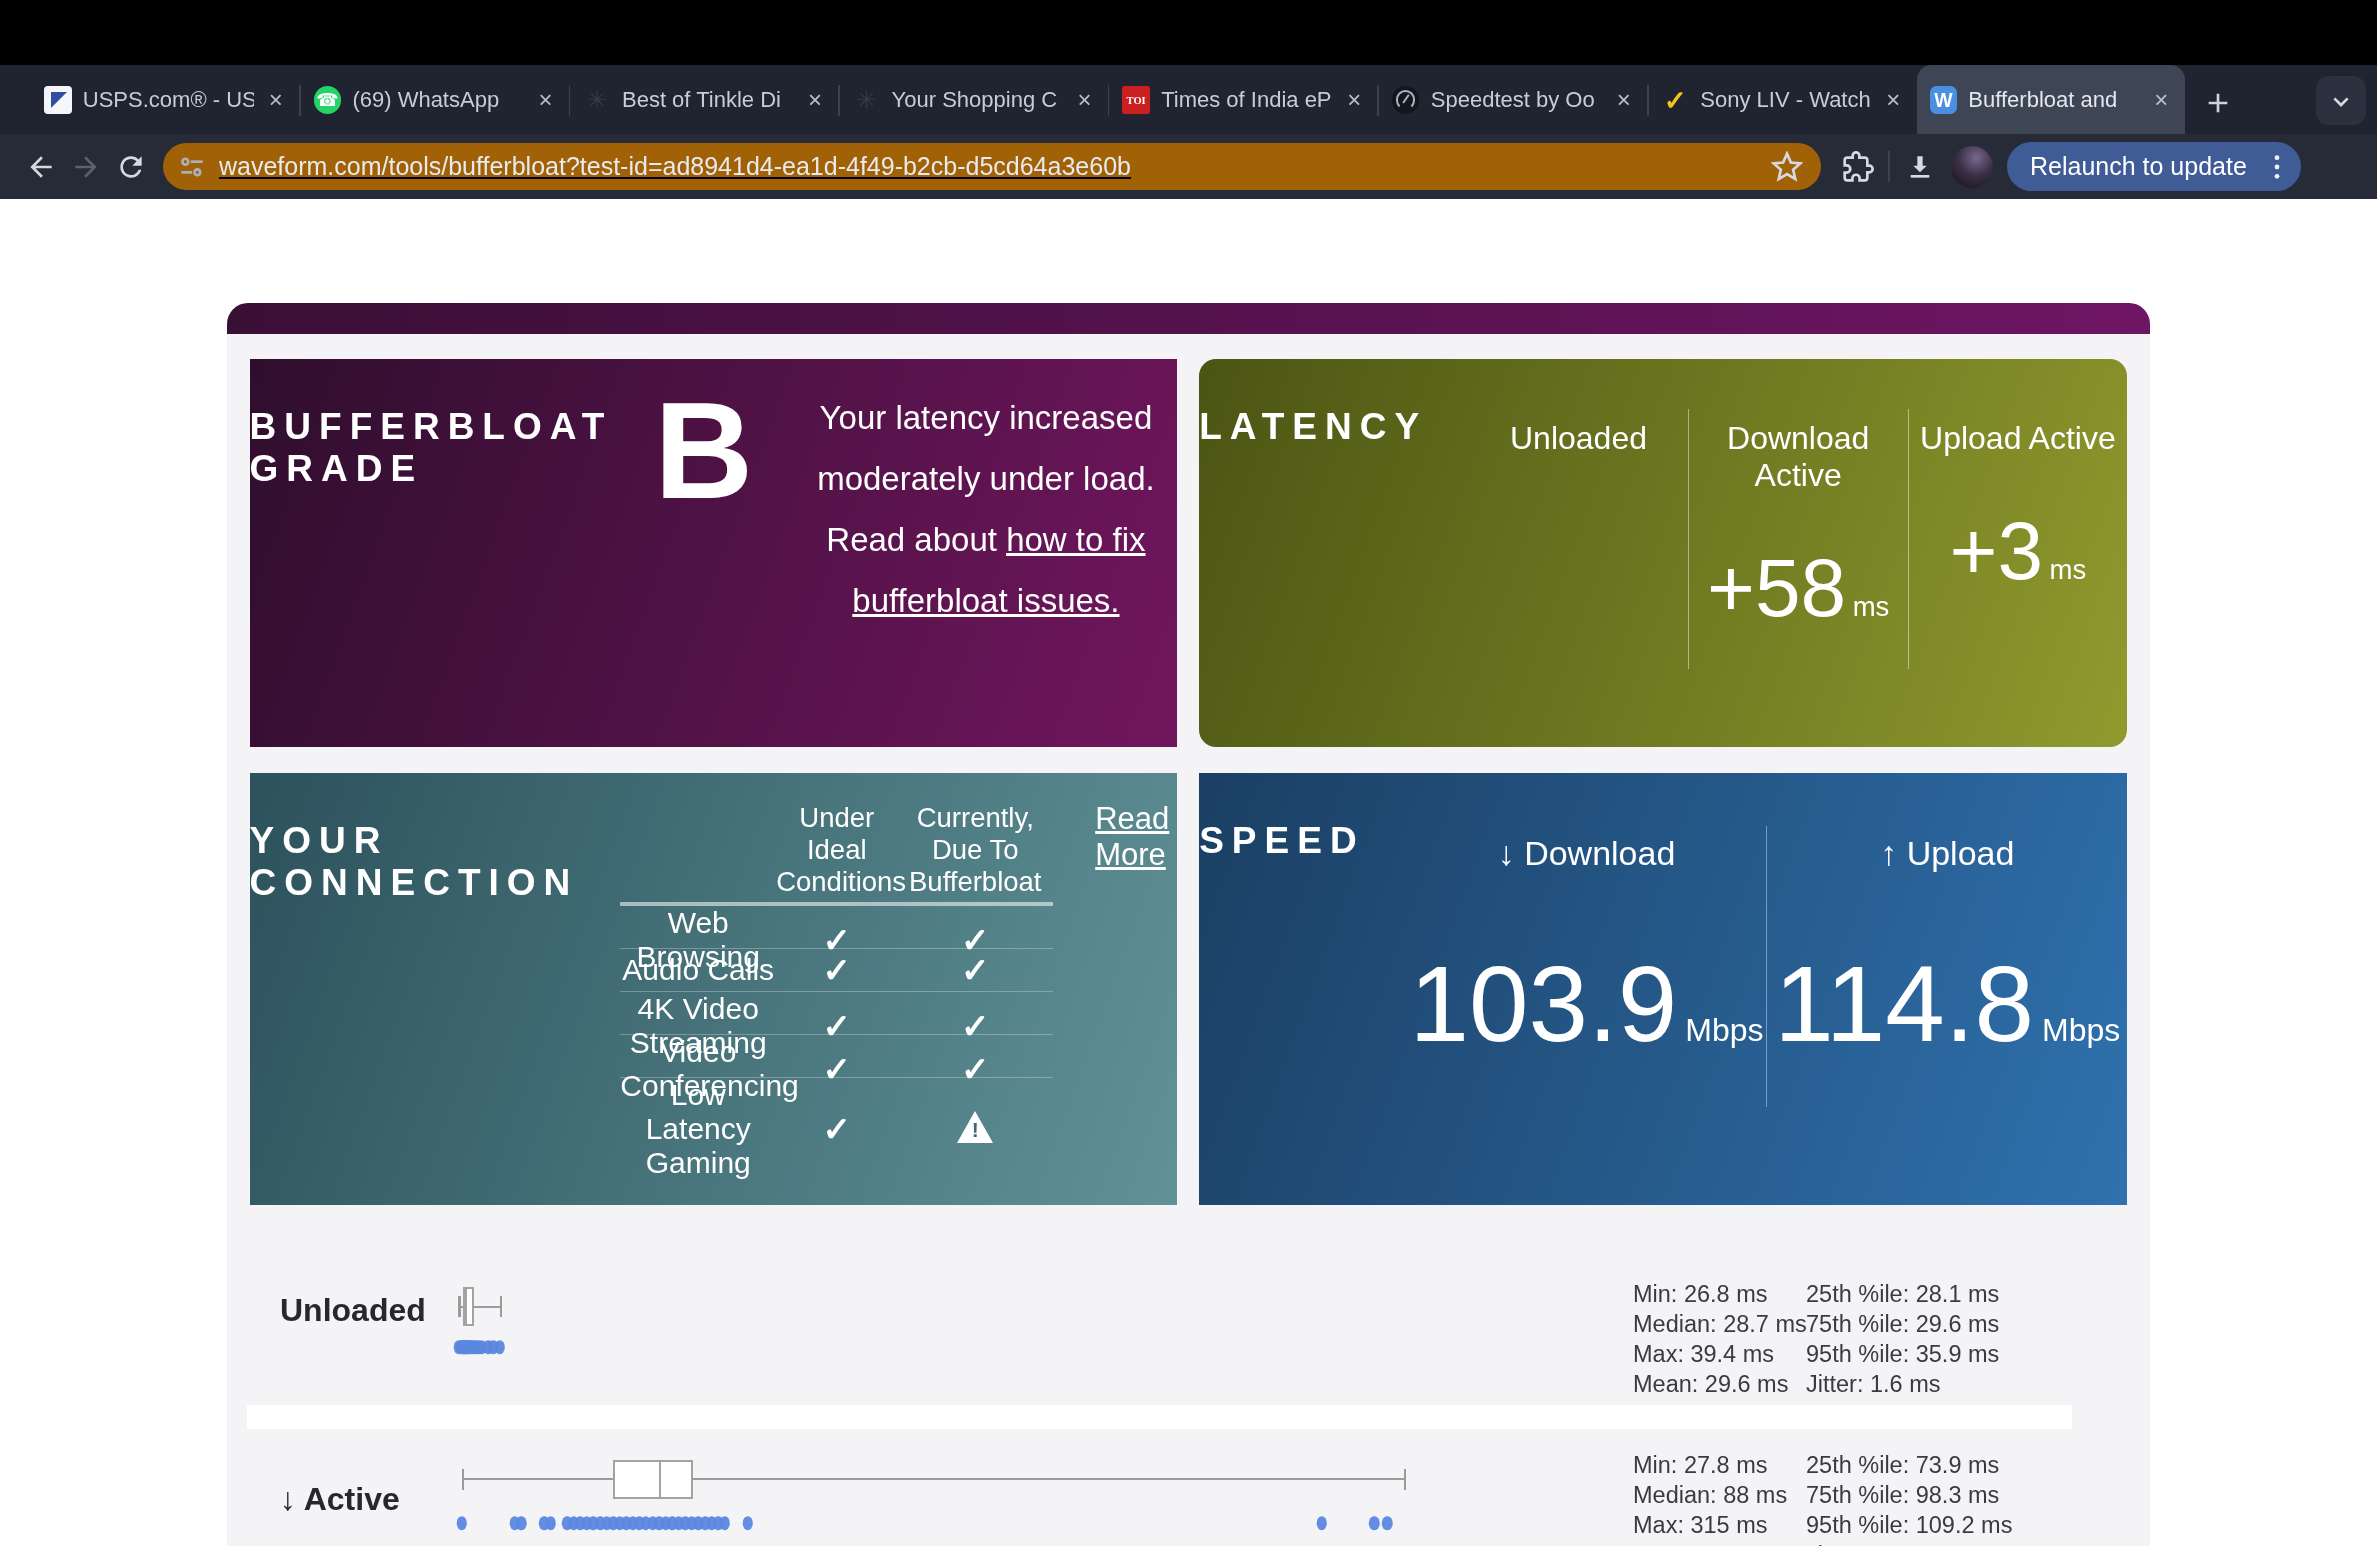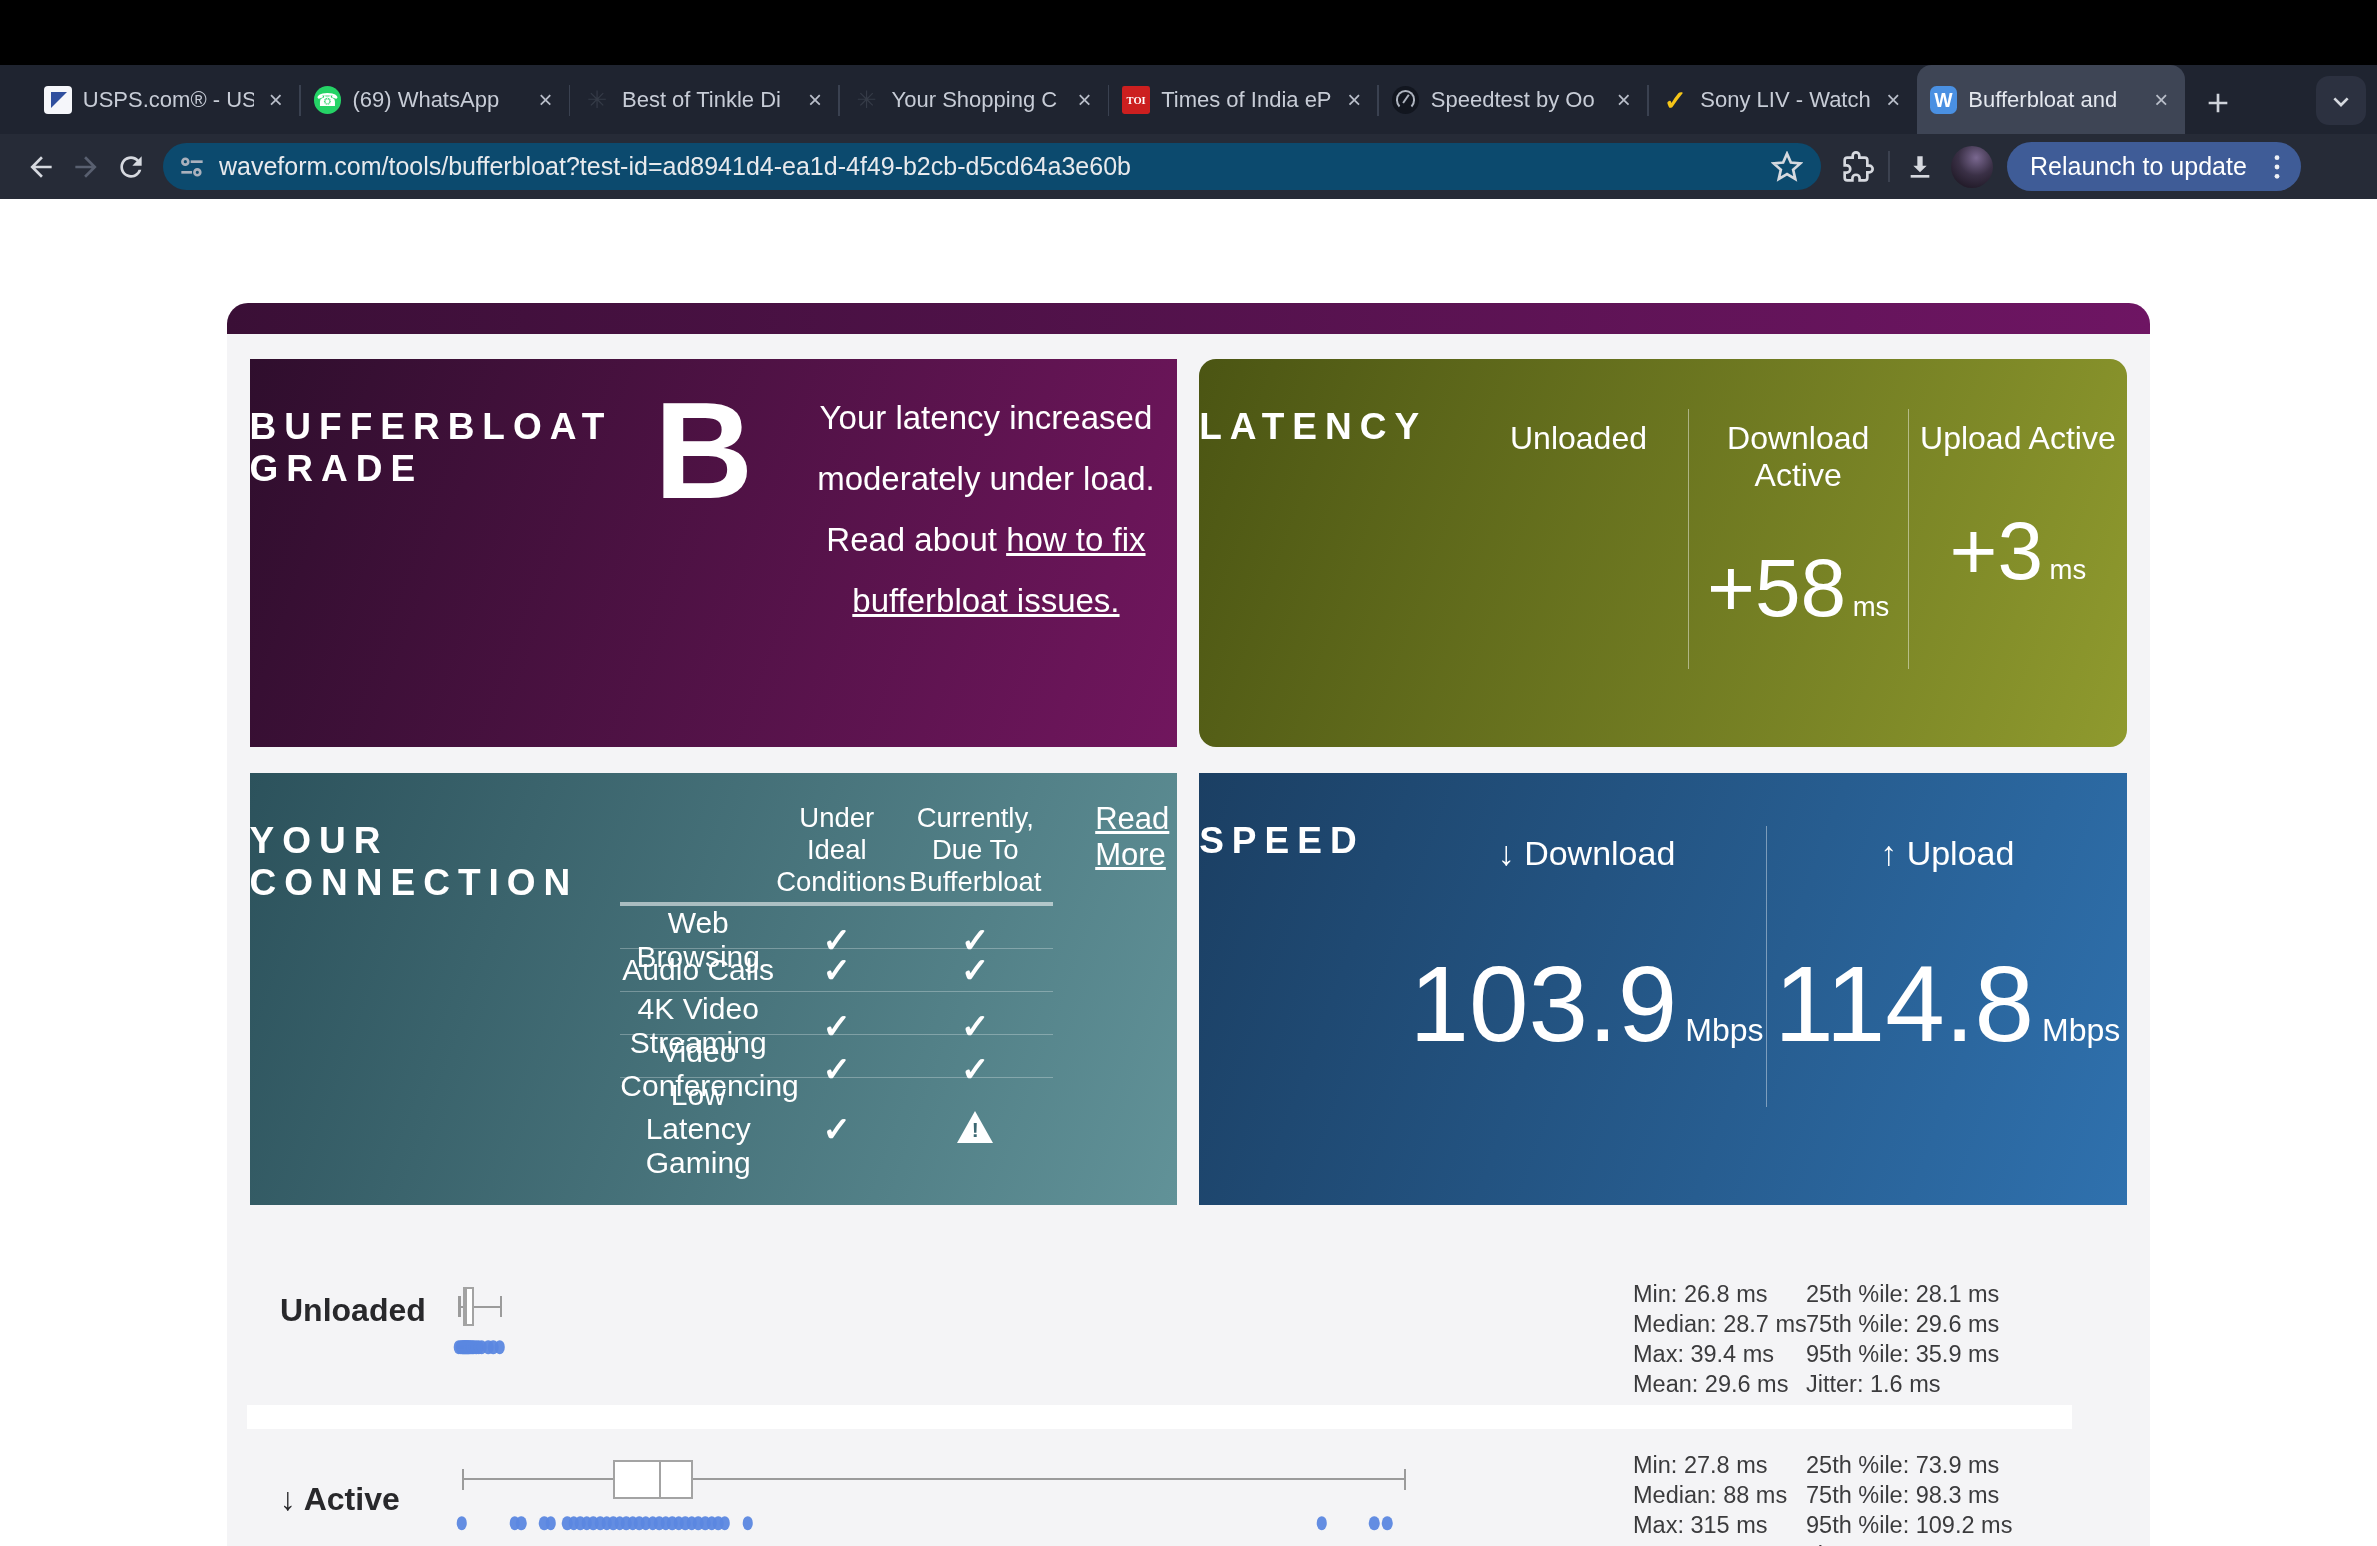--- a/index.html
+++ b/index.html
@@ -32,21 +32,21 @@
                color:#cfd3da;border-radius:9.7px;flex:0 0 auto;}
   .tab-overflow{position:absolute;right:11.3px;bottom:9.7px;width:50px;height:49px;background:#2c3140;
                 border-radius:13px;display:flex;align-items:center;justify-content:center;}
   .toolbar{position:absolute;left:0;top:134px;width:100%;height:65px;background:#262b37;
            display:flex;align-items:center;}
   .nav-btn{width:45px;height:45px;display:flex;align-items:center;justify-content:center;flex:0 0 auto;}
   .toolbar-icon{width:32px;height:32px;}
   .icon-stroke{stroke:#d6d9df;fill:none;stroke-width:2;}
   .disabled .toolbar-icon path{fill:#596070;}
   .omnibox{flex:0 0 auto;display:flex;align-items:center;width:1658px;height:47px;margin-left:9.7px;
-           background:#0c4a6e;border-radius:24px;padding:0 14.6px 0 11.3px;box-sizing:border-box;}
+           background:#a16207;border-radius:24px;padding:0 14.6px 0 11.3px;box-sizing:border-box;text-decoration:underline;}
   .site-info{width:37px;height:37px;display:flex;align-items:center;justify-content:center;flex:0 0 auto;}
   .url-text{flex:1 1 auto;color:#e8eaed;font-size:25px;white-space:nowrap;overflow:hidden;margin-left:8px;}
   .star-btn{flex:0 0 auto;width:39px;height:39px;display:flex;align-items:center;justify-content:center;}
   .toolbar-right{display:flex;align-items:center;margin-left:14.6px;gap:8px;}
   .vsep{width:1.6px;height:31px;background:#3c4250;}
   .avatar{width:42px;height:42px;border-radius:50%;
           background:radial-gradient(circle at 60% 28%,#7a6890 0%,#3a3046 45%,#140f18 100%);}
   .relaunch-pill{display:flex;align-items:center;gap:14.6px;height:49px;padding:0 8px 0 22.6px;
                  background:#3f5c97;border-radius:26px;color:#fff;font-size:25px;margin-left:6.5px;}
   .menu-dots{width:32px;height:36px;}

